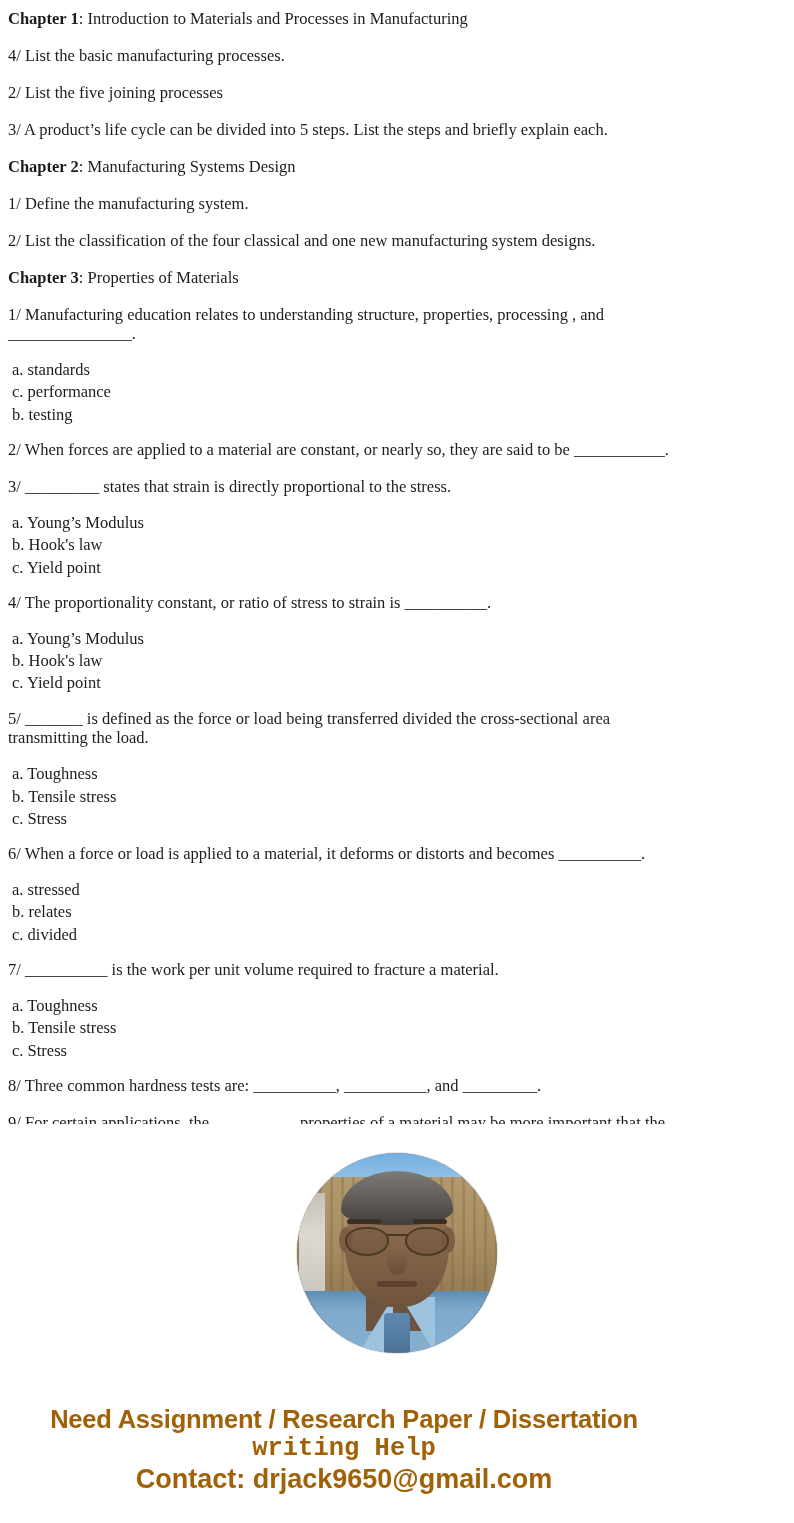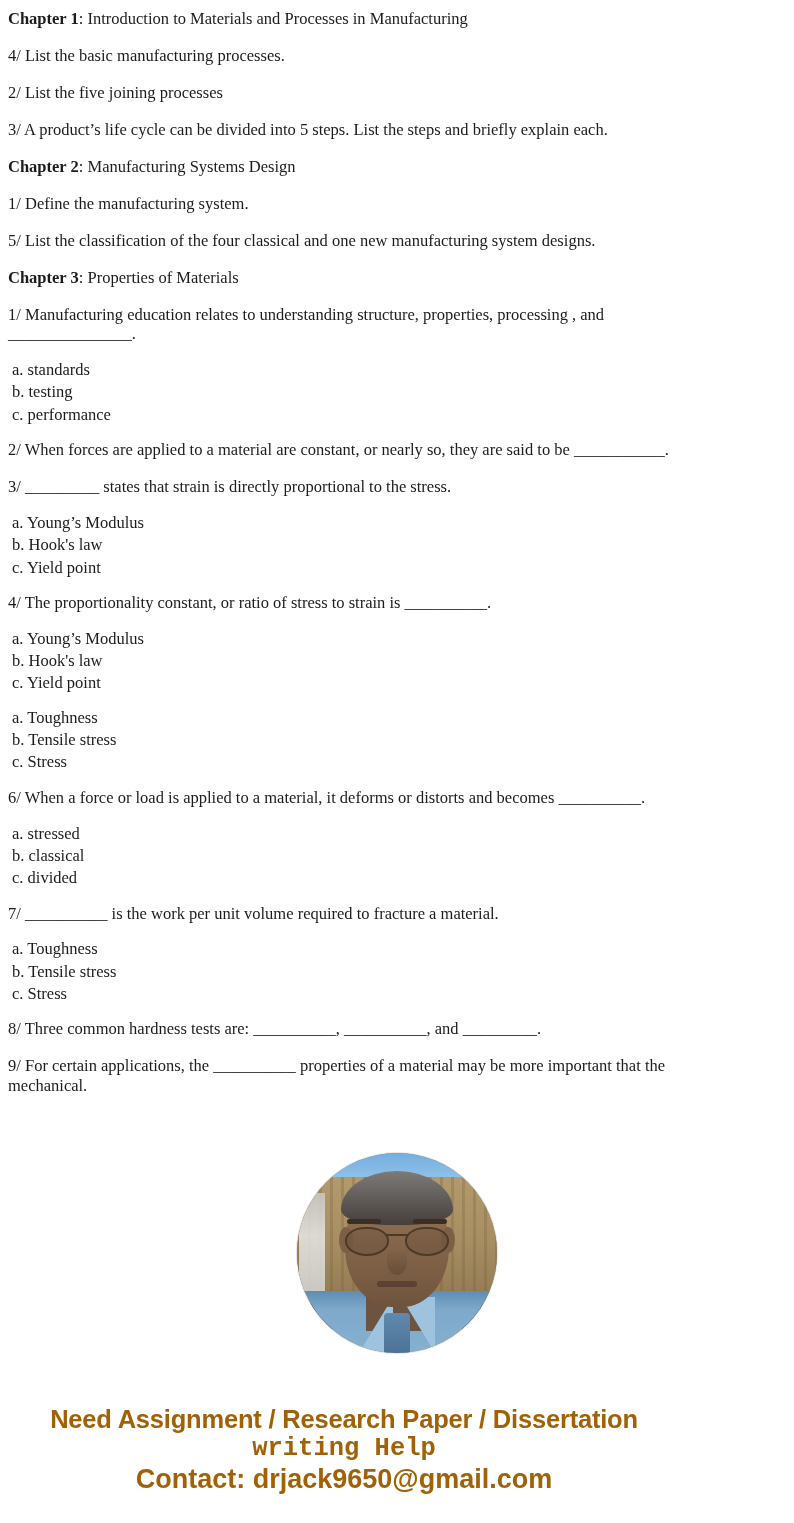--- a/index.html
+++ b/index.html
@@ -210,57 +210,58 @@
 
 <div id="worksheet">
 
   <p class="q-line para heading"><b>Chapter 1</b><span>: Introduction to Materials and Processes in Manufacturing</span></p>
   <p class="q-line para">4/ List the basic manufacturing processes.</p>
   <p class="q-line para">2/ List the five joining processes</p>
   <p class="q-line para">3/ A product’s life cycle can be divided into 5 steps. List the steps and briefly explain each.</p>
 
   <p class="q-line para heading"><b>Chapter 2</b><span>: Manufacturing Systems Design</span></p>
   <p class="q-line para">1/ Define the manufacturing system.</p>
-  <p class="q-line para">5/ List the classification of the four classical and one new manufacturing system designs.</p>
+  <p class="q-line para">2/ List the classification of the four classical and one new manufacturing system designs.</p>
 
   <p class="q-line para heading"><b>Chapter 3</b><span>: Properties of Materials</span></p>
 
   <p class="q-line para">1/ Manufacturing education relates to understanding structure, properties, processing , and _______________.</p>
   <div class="options">
     <div class="opt">a. standards</div>
+    <div class="opt">c. performance</div>
     <div class="opt">b. testing</div>
-    <div class="opt">c. performance</div>
   </div>
 
   <p class="q-line para">2/ When forces are applied to a material are constant, or nearly so, they are said to be ___________.</p>
 
   <p class="q-line para">3/ _________ states that strain is directly proportional to the stress.</p>
   <div class="options">
     <div class="opt">a. Young’s Modulus</div>
     <div class="opt">b. Hook's law</div>
     <div class="opt">c. Yield point</div>
   </div>
 
   <p class="q-line para">4/ The proportionality constant, or ratio of stress to strain is __________.</p>
   <div class="options">
     <div class="opt">a. Young’s Modulus</div>
     <div class="opt">b. Hook's law</div>
     <div class="opt">c. Yield point</div>
   </div>
 
+  <p class="q-line para">5/ _______ is defined as the force or load being transferred divided the cross-sectional area transmitting the load.</p>
   <div class="options">
     <div class="opt">a. Toughness</div>
     <div class="opt">b. Tensile stress</div>
     <div class="opt">c. Stress</div>
   </div>
 
   <p class="q-line para">6/ When a force or load is applied to a material, it deforms or distorts and becomes __________.</p>
   <div class="options">
     <div class="opt">a. stressed</div>
-    <div class="opt">b. classical</div>
+    <div class="opt">b. relates</div>
     <div class="opt">c. divided</div>
   </div>
 
   <p class="q-line para">7/ __________ is the work per unit volume required to fracture a material.</p>
   <div class="options">
     <div class="opt">a. Toughness</div>
     <div class="opt">b. Tensile stress</div>
     <div class="opt">c. Stress</div>
   </div>
 

